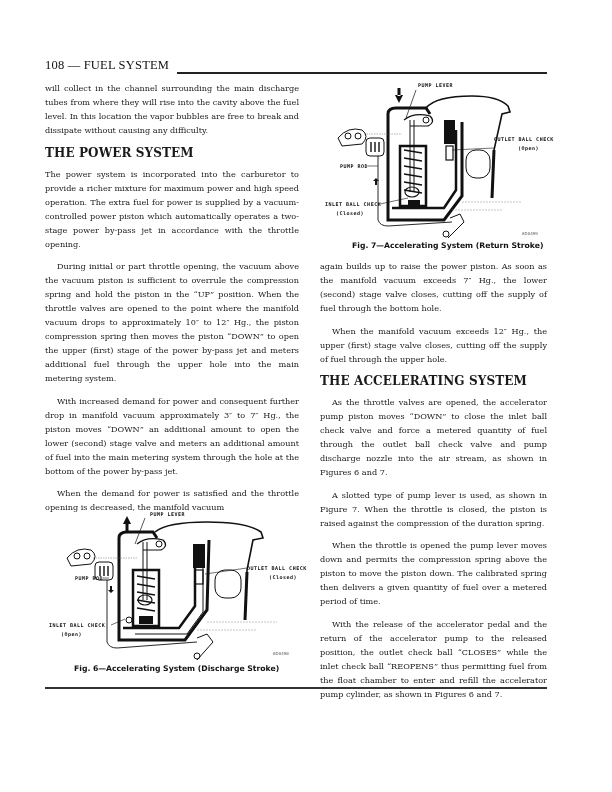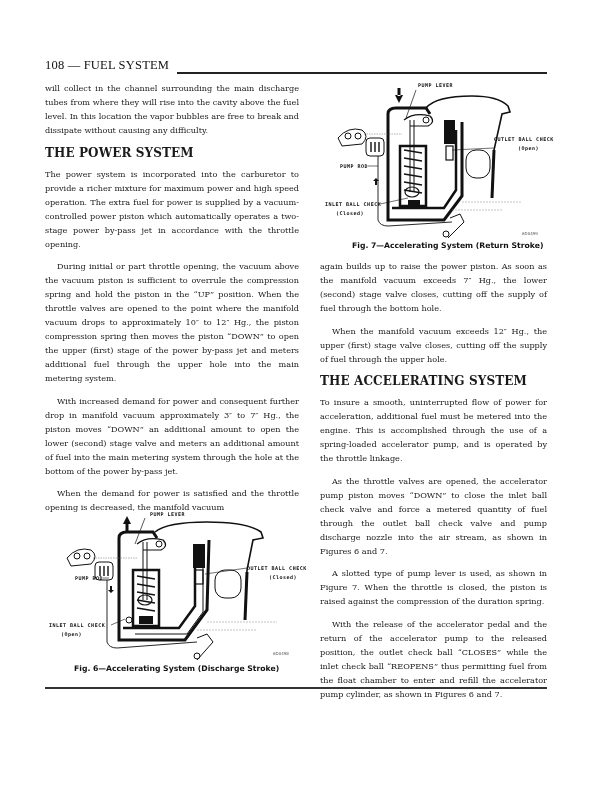--- a/index.html
+++ b/index.html
@@ -153,20 +153,20 @@
     <span class="fig-label" style="left:3px;top:121px;">INLET BALL CHECK</span>
     <span class="fig-label" style="left:14px;top:130px;">(Closed)</span>
     <span class="fig-code" style="left:200px;top:151px;">6D0499</span>
   </div>
   <div class="fig-caption cap7">Fig. 7—Accelerating System (Return Stroke)</div>
 
   <div class="col col-right">
     <p class="para">again builds up to raise the power piston. As soon as the manifold vacuum exceeds 7″ Hg., the lower (second) stage valve closes, cutting off the supply of fuel through the bottom hole.</p>
     <p class="para indent">When the manifold vacuum exceeds 12″ Hg., the upper (first) stage valve closes, cutting off the supply of fuel through the upper hole.</p>
     <div class="section-head" style="margin-top:3px;">THE ACCELERATING SYSTEM</div>
-    <p class="para">To insure a smooth, uninterrupted flow of power for acceleration, additional fuel must be metered into the engine. This is accomplished through the use of a spring-loaded accelerator pump, and is operated by the throttle linkage.</p>
     <p class="para indent">As the throttle valves are opened, the accelerator pump piston moves “DOWN” to close the inlet ball check valve and force a metered quantity of fuel through the outlet ball check valve and pump discharge nozzle into the air stream, as shown in Figures 6 and 7.</p>
     <p class="para indent">A slotted type of pump lever is used, as shown in Figure 7. When the throttle is closed, the piston is raised against the compression of the duration spring.</p>
+    <p class="para indent">When the throttle is opened the pump lever moves down and permits the compression spring above the piston to move the piston down. The calibrated spring then delivers a given quantity of fuel over a metered period of time.</p>
     <p class="para indent">With the release of the accelerator pedal and the return of the accelerator pump to the released position, the outlet check ball “CLOSES” while the inlet check ball “REOPENS” thus permitting fuel from the float chamber to enter and refill the accelerator pump cylinder, as shown in Figures 6 and 7.</p>
   </div>
 
   <div class="bottom-rule"></div>
 </div>
 
 </body></html>

